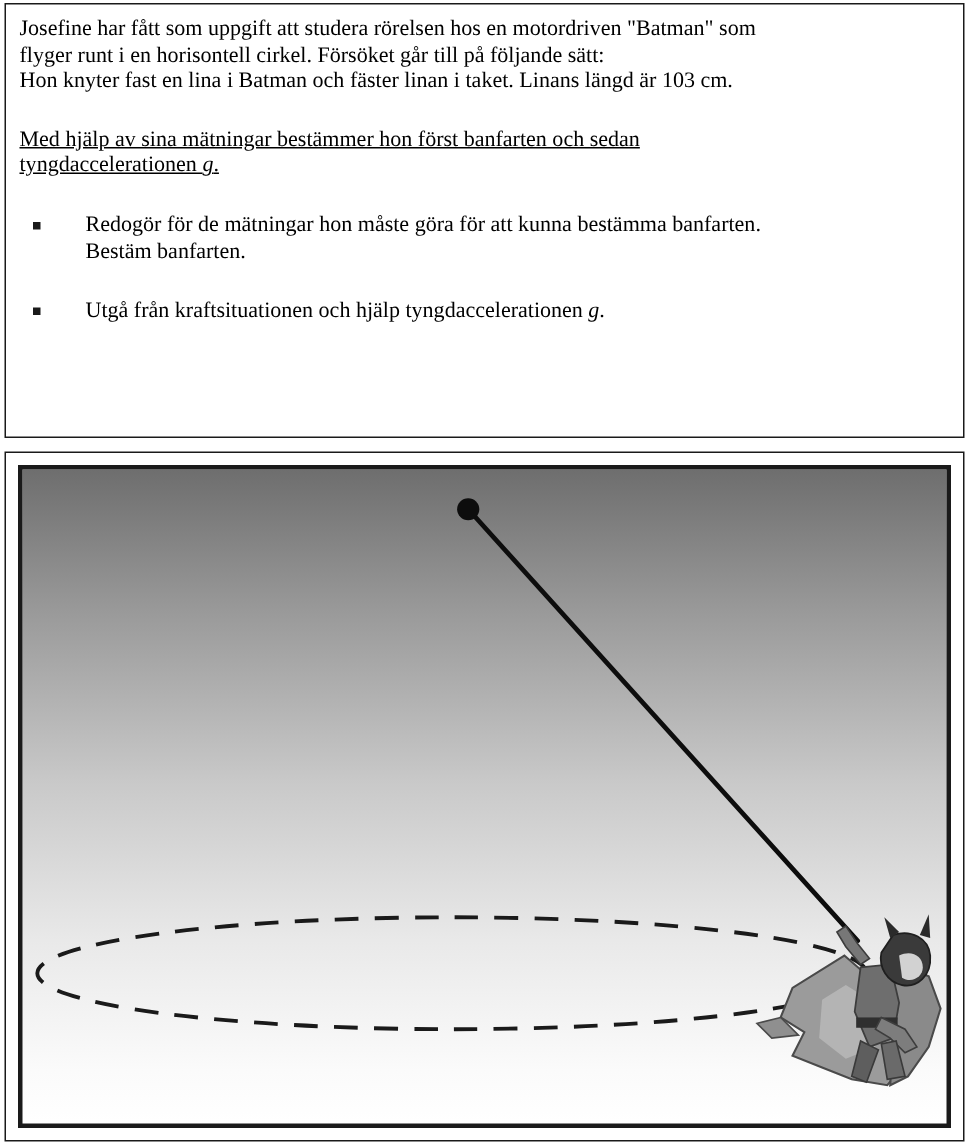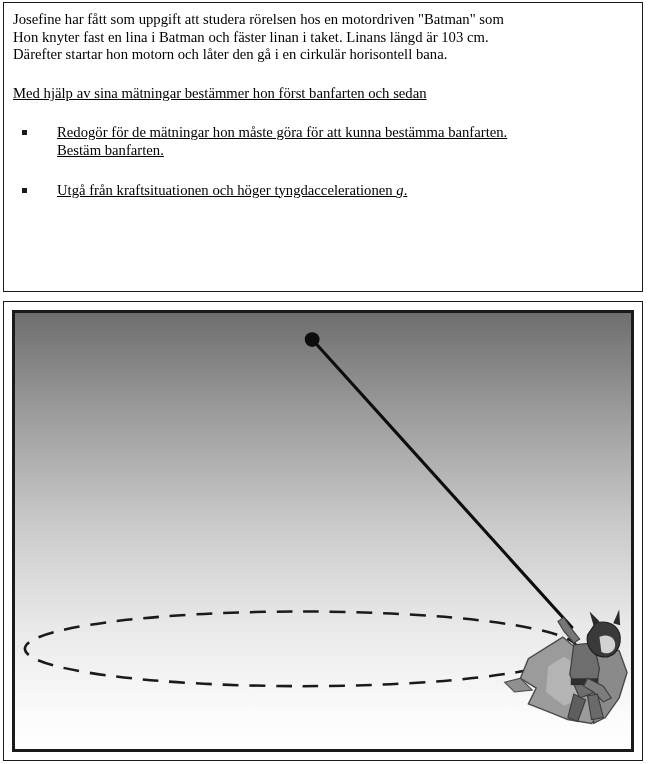--- a/index.html
+++ b/index.html
@@ -54,21 +54,20 @@
     text-decoration: underline;
   }
   i.it {
     font-style: italic;
   }
 
   .bullets {
     margin: 22px 0 4px 0;
     padding: 0;
     list-style: none;
-    text-decoration: underline;
   }
   .bullet-item {
     position: relative;
     padding-left: 44px;
     font-size: 14.7px;
     line-height: 17.6px;
     margin-bottom: 22px;
   }
   .bullet-item .sq {
     position: absolute;
@@ -114,37 +113,38 @@
 </style>
 </head>
 <body>
 
 <div class="page">
 
   <div class="text-panel">
 
     <p class="intro-para">
       <span class="line">Josefine har fått som uppgift att studera rörelsen hos en motordriven "Batman" som</span>
+      <span class="line">flyger runt i en horisontell cirkel. Försöket går till på följande sätt:</span>
       <span class="line">Hon knyter fast en lina i Batman och fäster linan i taket. Linans längd är 103 cm.</span>
-      <span class="line">Därefter startar hon motorn och låter den gå i en cirkulär horisontell bana.</span>
     </p>
 
     <p class="second-para">
       <span class="line">Med hjälp av sina mätningar bestämmer hon först banfarten och sedan</span>
+      <span class="line"><span>tyngdaccelerationen </span><i class="it">g</i><span>.</span></span>
     </p>
 
     <ul class="bullets">
       <li class="bullet-item">
         <span class="sq"></span>
         <span class="line">Redogör för de mätningar hon måste göra för att kunna bestämma banfarten.</span>
         <span class="line">Bestäm banfarten.</span>
       </li>
       <li class="bullet-item">
         <span class="sq"></span>
-        <span class="line"><span>Utgå från kraftsituationen och höger tyngdaccelerationen </span><i class="it">g</i><span>.</span></span>
+        <span class="line"><span>Utgå från kraftsituationen och hjälp tyngdaccelerationen </span><i class="it">g</i><span>.</span></span>
       </li>
     </ul>
   </div>
 
   <div class="figure-panel">
     <div class="figure-inner">
       <svg class="figure-svg" viewBox="0 0 624 444" preserveAspectRatio="none">
 
         <ellipse cx="290" cy="342" rx="280" ry="38" fill="none" stroke="#1a1a1a" stroke-width="2.6" stroke-dasharray="16 11" stroke-linecap="butt"></ellipse>
 

